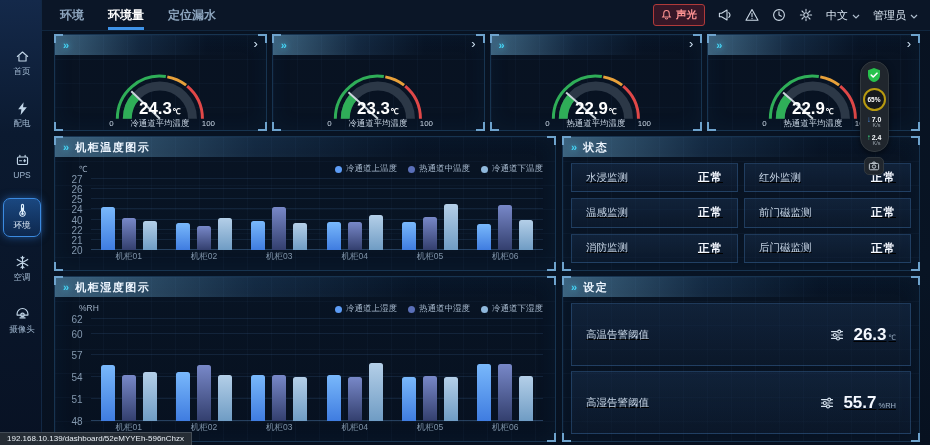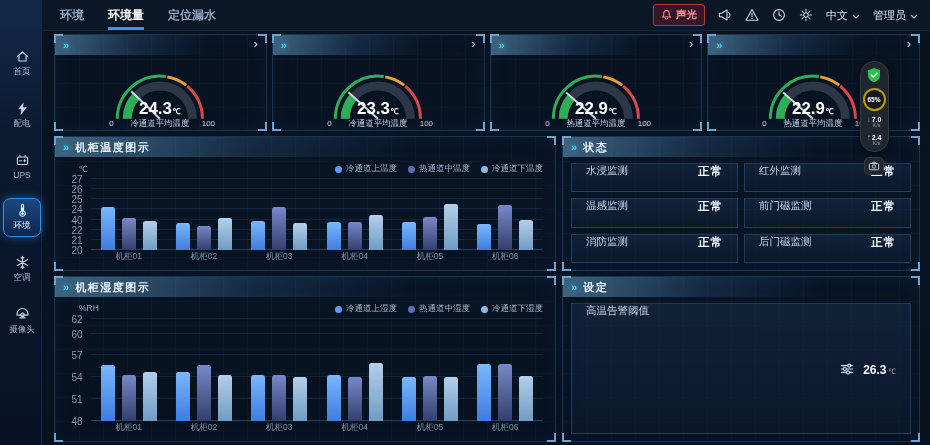--- a/index.html
+++ b/index.html
@@ -82,30 +82,30 @@
   .gridline.base{background:rgba(90,140,195,.38);}
   .gridline>span{position:absolute;left:-24px;top:-4px;width:20px;text-align:center;font-size:10px;color:#8398ae;}
   .groups{position:absolute;left:0;right:0;top:0;bottom:0;display:flex;}
   .group{flex:1;position:relative;display:flex;align-items:flex-end;justify-content:center;gap:7px;}
   .bar{width:14px;border-radius:2.5px 2.5px 0 0;}
   .xlab{position:absolute;left:0;right:0;bottom:-13px;text-align:center;font-size:8.5px;color:#7f93a8;}
 
   
   .status-grid{position:absolute;left:8px;right:8px;top:26px;bottom:7px;display:grid;
     grid-template-columns:1fr 1fr;grid-auto-rows:1fr;gap:6px;}
-  .cell,.set-row{display:flex;justify-content:space-between;padding:0 14px;
+  .cell,.set-row{display:flex;align-items:center;justify-content:space-between;padding:0 14px;
     background:linear-gradient(180deg,rgba(28,54,88,.42),rgba(16,32,54,.40));
-    border:1px solid rgba(62,112,168,.38);}
+    border:1px solid rgba(62,112,168,.38);text-decoration:underline;}
   .cell-label{font-size:10.5px;color:#c6d4e4;}
   .cell-value{font-size:11.5px;font-weight:bold;color:#f4f8ff;letter-spacing:1px;}
   .set-rows{position:absolute;left:8px;right:8px;top:26px;bottom:7px;display:grid;grid-auto-rows:1fr;gap:5px;}
   .set-right{display:flex;align-items:center;gap:9px;}
   .set-right .sliders{width:14px;height:14px;color:#d6e2ee;cursor:pointer;display:inline-flex;}
   .set-right svg{width:14px;height:14px;stroke:currentColor;stroke-width:1.1;fill:none;stroke-linecap:round;}
-  .set-val{font-size:12px;font-weight:bold;color:#f4f8ff;}
+  .set-val{font-size:17px;font-weight:bold;color:#f4f8ff;}
   .set-unit{font-size:7.5px;font-style:normal;color:#9fb3c8;margin-left:2px;}
 
   
   #overlay-widget{position:absolute;left:858px;top:61px;width:32px;display:flex;flex-direction:column;
     align-items:center;z-index:50;}
   .ow-pill{width:27px;background:#20262d;border:1px solid #32393f;border-radius:14px;
     display:flex;flex-direction:column;align-items:center;gap:5px;padding:5px 0;box-shadow:0 2px 6px rgba(0,0,0,.5);}
   .ow-shield{width:16px;height:16px;display:inline-flex;cursor:pointer;}
   .ow-ring{width:19px;height:19px;border-radius:50%;border:2.5px solid #b89a10;background:#15181c;
     display:flex;align-items:center;justify-content:center;color:#fff;font-size:6.5px;font-weight:bold;cursor:pointer;}
@@ -166,20 +166,21 @@
             <circle cx="8" cy="8.4" r="1.9"></circle>
             <path d="M5.3 11.6h5.4"></path>
           </svg></span>
         <span>摄像头</span>
       </div>
     </aside>
   <div class="side-clock">
     <div class="side-time">10:55</div>
     <div class="side-date">2025-04-18</div>
   </div>
+  <div class="statusbar">192.168.10.139/dashboard/52eMYYEh-596nChzx</div>
 
   <header class="topbar">
     <nav class="tabs">
       <span class="tab">环境</span>
       <span class="tab active">环境量</span>
       <span class="tab">定位漏水</span>
     </nav>
     <div class="topbar-right">
       <button class="alarm-btn" style="background:rgba(170,30,40,.28)">
         <span><svg viewBox="0 0 12 12">
@@ -545,20 +546,34 @@
             <span class="set-right">
               <span class="sliders">
                 <svg viewBox="0 0 14 14">
                   <path d="M1.5 3.6h11M1.5 7h11M1.5 10.4h11"></path>
                   <circle cx="9.2" cy="3.6" r="1.5" fill="#0e1c30"></circle>
                   <circle cx="4.8" cy="7" r="1.5" fill="#0e1c30"></circle>
                   <circle cx="8" cy="10.4" r="1.5" fill="#0e1c30"></circle>
                 </svg>
               </span>
               <span><b class="set-val">26.3</b><em class="set-unit">℃</em></span>
+            </span>
+          </div>
+          <div class="set-row">
+            <span class="cell-label">高湿告警阈值</span>
+            <span class="set-right">
+              <span class="sliders">
+                <svg viewBox="0 0 14 14">
+                  <path d="M1.5 3.6h11M1.5 7h11M1.5 10.4h11"></path>
+                  <circle cx="9.2" cy="3.6" r="1.5" fill="#0e1c30"></circle>
+                  <circle cx="4.8" cy="7" r="1.5" fill="#0e1c30"></circle>
+                  <circle cx="8" cy="10.4" r="1.5" fill="#0e1c30"></circle>
+                </svg>
+              </span>
+              <span><b class="set-val">55.7</b><em class="set-unit">%RH</em></span>
             </span>
           </div>
         </div>
     <i class="corner tl"></i>
         <i class="corner tr"></i>
         <i class="corner bl"></i>
         <i class="corner br"></i>
       </section>
   </main>
 

